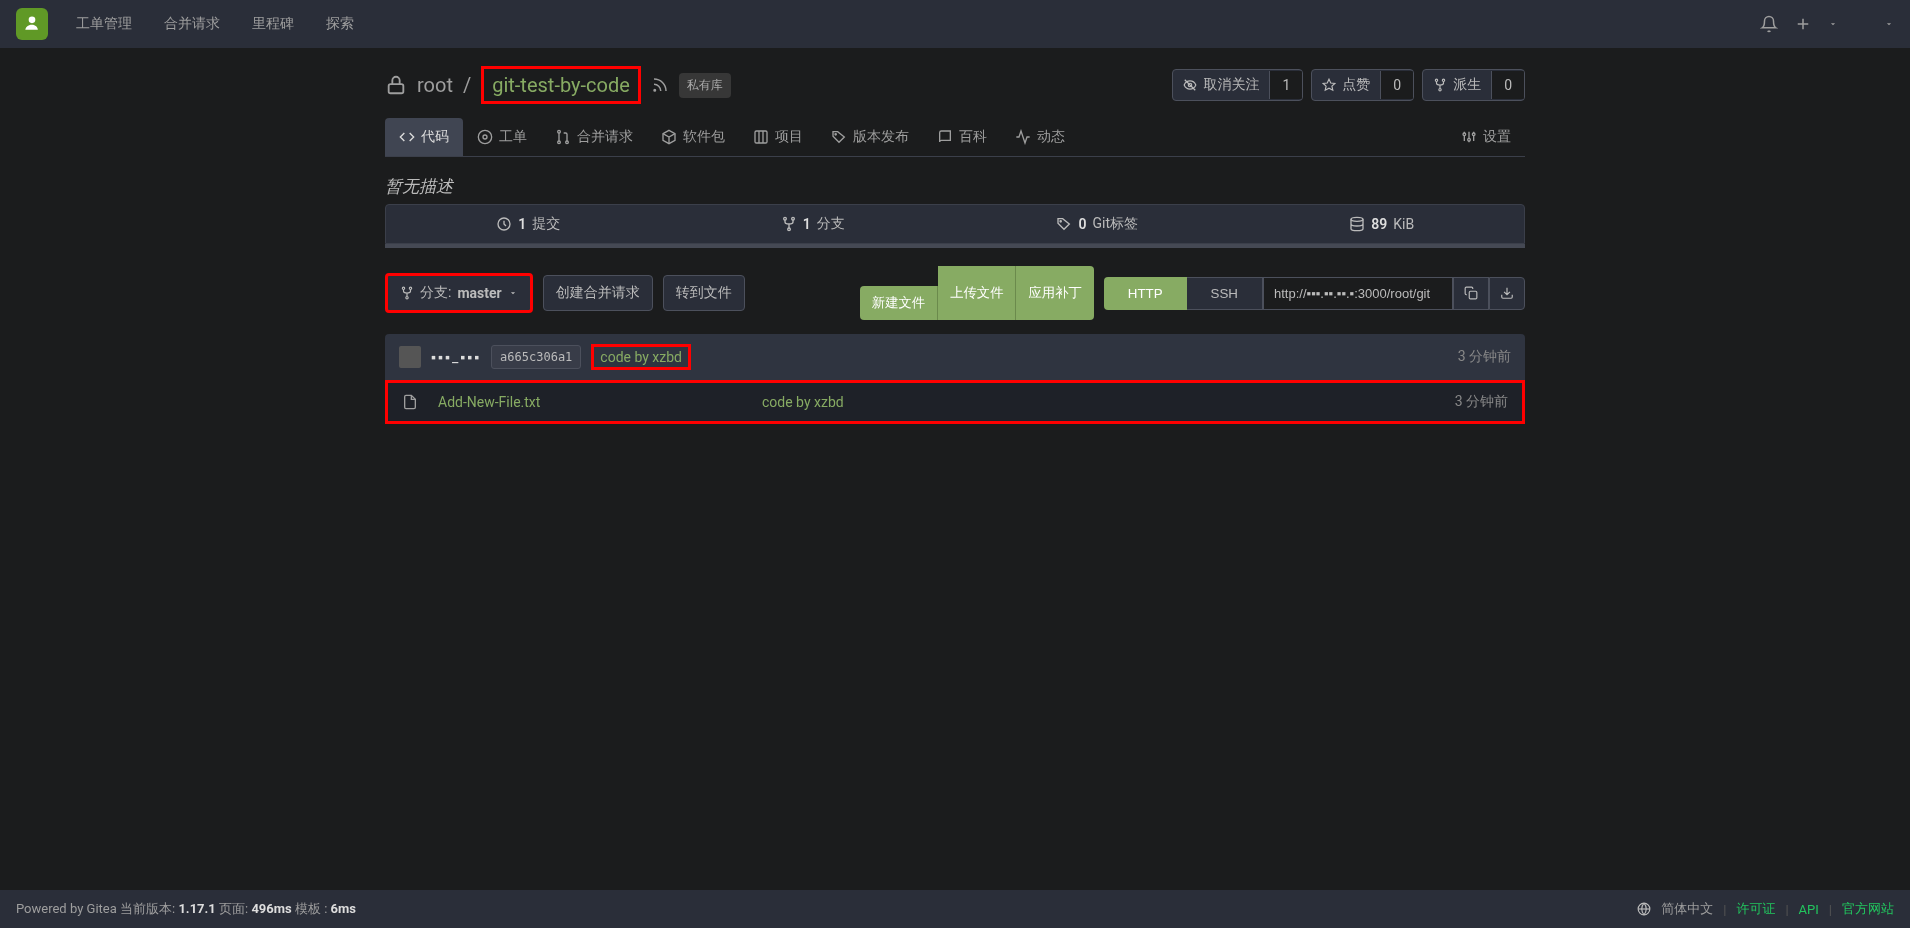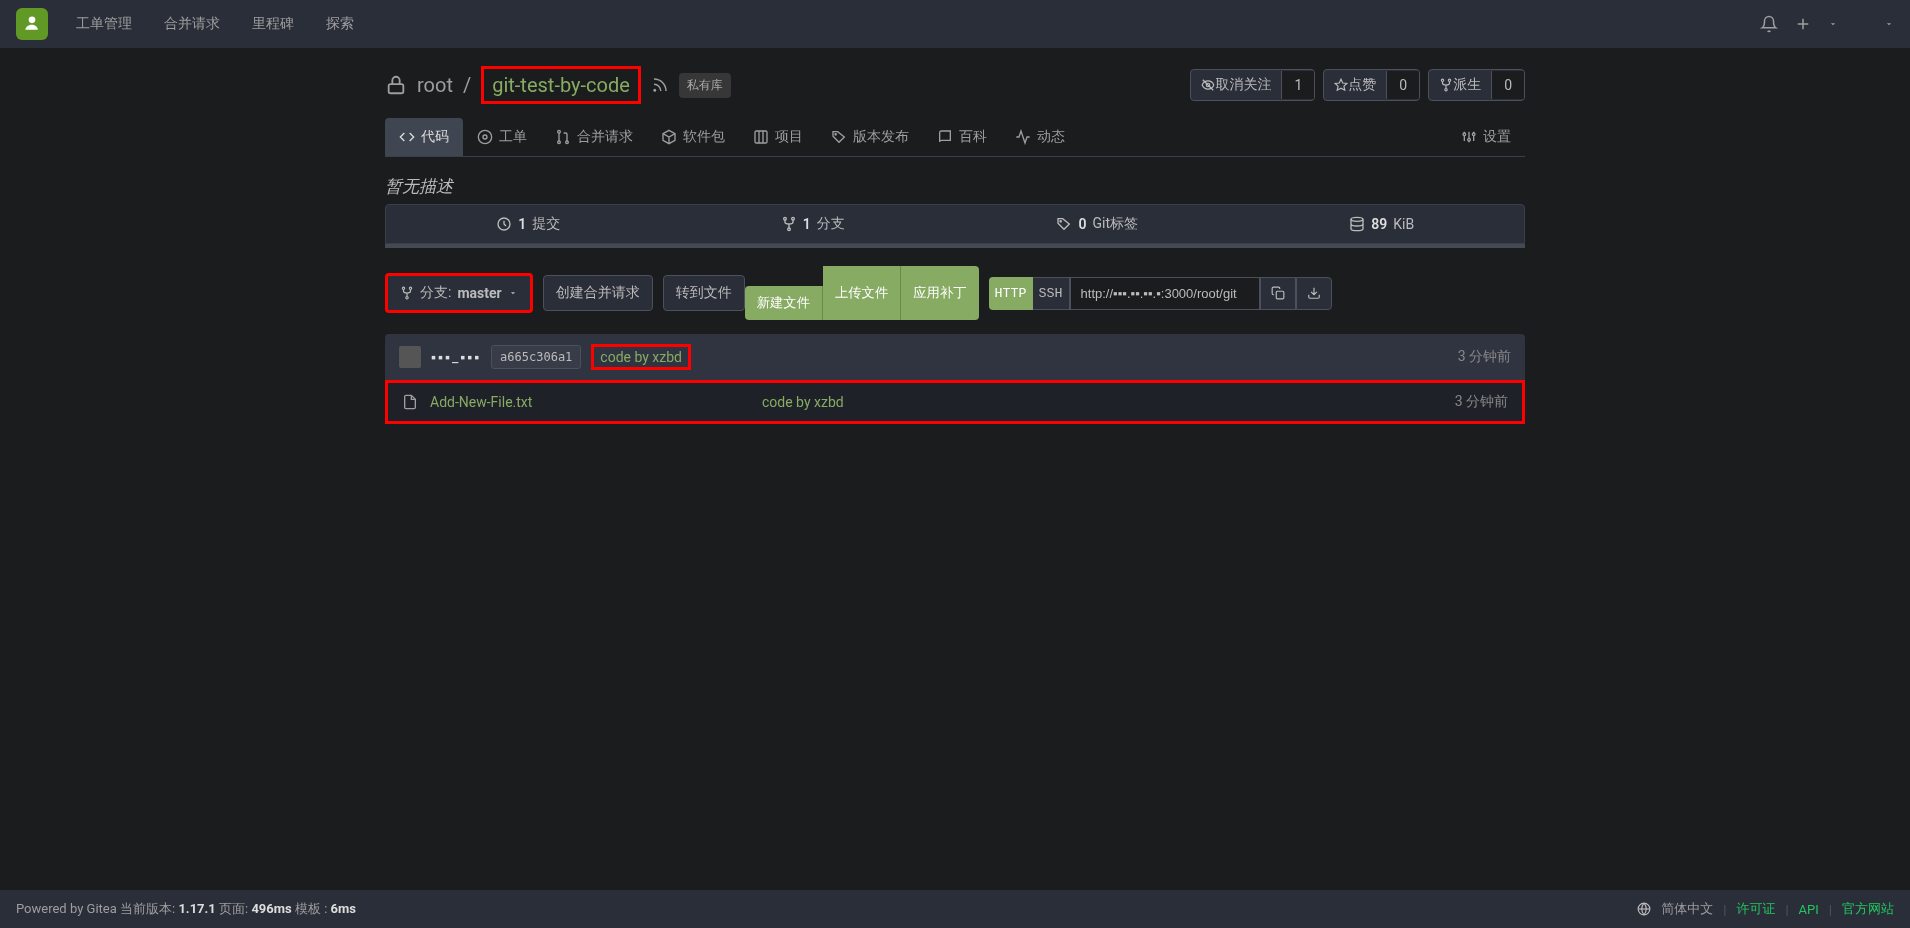--- a/index.html
+++ b/index.html
@@ -60,21 +60,21 @@
 .repo-actions { display: flex; gap: 8px; }
 .action-btn {
   display: flex; align-items: center;
   background: #2a2e39;
   border: 1px solid #4c505c;
   border-radius: 4px;
   overflow: hidden;
   cursor: pointer;
 }
 .action-btn .action-label {
-  display: flex; align-items: center; 
+  display: flex; align-items: center; gap: 6px;
   padding: 6px 10px; color: #bbb;
 }
 .action-btn .action-count {
   padding: 6px 12px; background: #1b1c1d;
   border-left: 1px solid #4c505c; color: #bbb;
 }
 .action-icon { width: 14px; height: 14px; }
 
 
 .tabs {
@@ -114,20 +114,21 @@
   cursor: pointer;
 }
 .stat b { color: #ddd; font-weight: 600; }
 .stat-icon { width: 16px; height: 16px; }
 .stats-underline { height: 4px; background: #454954; margin-bottom: 18px; }
 
 
 .toolbar {
   display: flex;
   align-items: center;
+  justify-content: space-between;
   margin-bottom: 14px;
 }
 .toolbar-left { display: flex; gap: 10px; align-items: center; }
 .toolbar-right { display: flex; gap: 10px; align-items: center; }
 .btn {
   background: #2a2e39;
   border: 1px solid #4c505c;
   color: #bbb;
   padding: 8px 12px;
   border-radius: 4px;
@@ -143,27 +144,26 @@
   padding: 8px 12px;
   border: none;
   cursor: pointer;
   border-right: 1px solid #6b8a4c;
 }
 .btn-group .gbtn:first-child { border-radius: 4px 0 0 4px; margin-top: 20px; }
 .btn-group .gbtn:last-child { border-radius: 0 4px 4px 0; border-right: none; }
 
 .clone-group { display: flex; align-items: stretch; }
 .clone-btn {
-  padding: 8px 6px;
+  padding: 8px 24px;
   background: #87ab63;
   color: #fff;
   border: none;
   cursor: pointer;
   border-radius: 4px 0 0 4px;
-  font-family: Liberation Mono, monospace;
 }
 .clone-btn.ssh { background: #2a2e39; color: #bbb; border: 1px solid #4c505c; border-left: none; border-radius: 0; }
 .clone-input {
   background: #1b1c1d;
   border: 1px solid #4c505c;
   color: #bbb;
   padding: 0 10px;
   width: 190px;
   font-size: 13px;
 }
@@ -209,21 +209,21 @@
 .file-row {
   display: flex;
   align-items: center;
   background: #1e2128;
   border-top: 1px solid #353944;
   padding: 10px 14px;
   border: 3px solid #ff0000;
   border-top: 3px solid #ff0000;
 }
 .file-row-inner { display: flex; align-items: center; width: 100%; }
-.file-name { display: flex; align-items: center; gap: 12px; color: #87ab63; width: 360px; }
+.file-name { display: flex; align-items: center; gap: 20px; color: #87ab63; width: 360px; }
 .file-icon { width: 16px; height: 16px; color: #9e9e9e; }
 .file-commit-msg { color: #87ab63; flex: 1; }
 .file-time { color: #888; }
 
 
 .footer {
   position: absolute;
   bottom: 0; left: 0; right: 0;
   background: #2a2e39;
   padding: 10px 16px;

